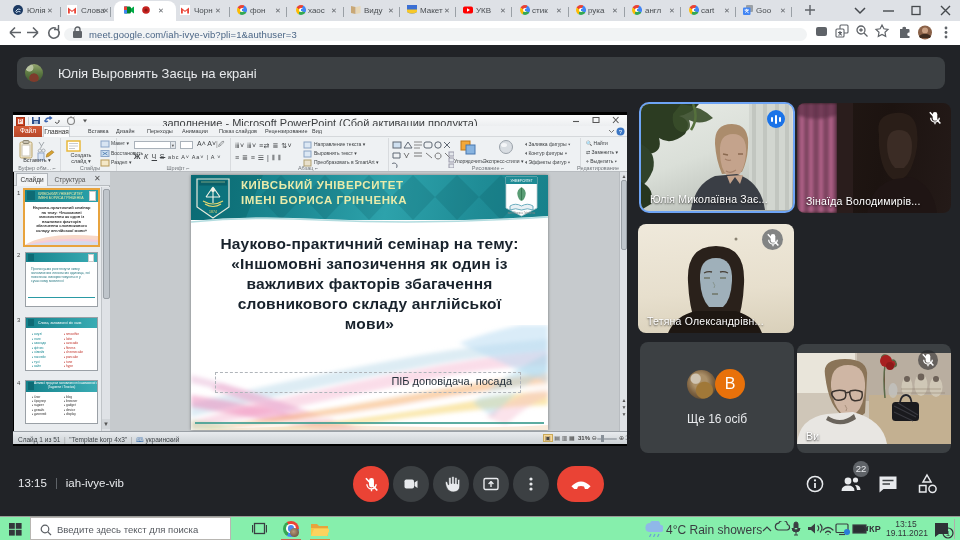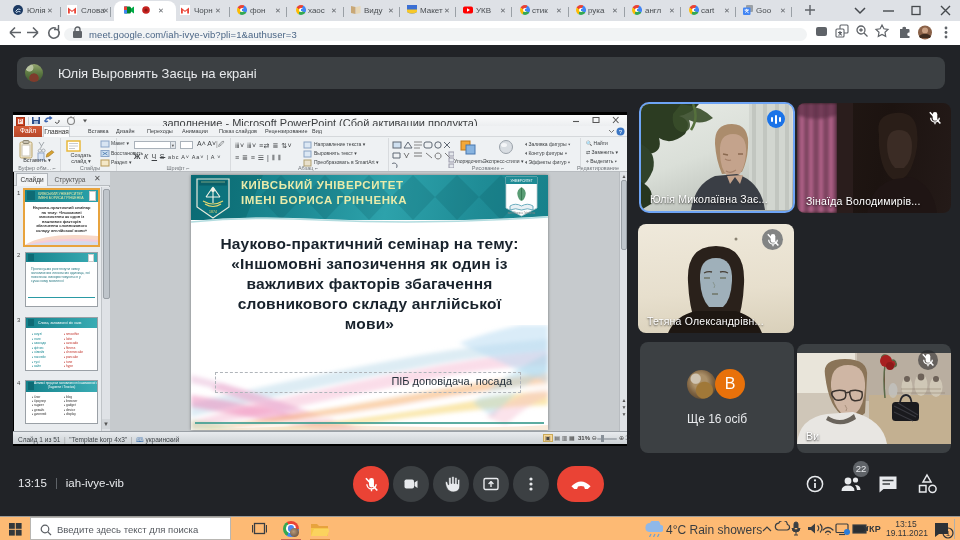--- a/index.html
+++ b/index.html
@@ -22,21 +22,21 @@
 #meet{position:absolute;left:0;top:45px;width:960px;height:471px;background:#212327}
 #banner{position:absolute;left:17px;top:12px;width:928px;height:32px;background:#3c4043;border-radius:8px}
 #banner .av{position:absolute;left:8px;top:7px;width:18px;height:18px;border-radius:50%;background:radial-gradient(circle at 50% 78%,#7e3c2c 0 26%,rgba(0,0,0,0) 30%),radial-gradient(circle at 25% 20%,#b8c4a0 0 18%,rgba(0,0,0,0) 22%),linear-gradient(180deg,#93a46e 0%,#5d7a42 50%,#3d5531 100%)}
 #banner .bt{position:absolute;left:41px;top:9px;font-size:13px;font-weight:500;color:#e8eaed}
 
 .tile{position:absolute;border-radius:8px;overflow:hidden}
 .nlabel{position:absolute;left:9px;bottom:6px;font-size:10.5px;color:#fff;text-shadow:0 1px 2px rgba(0,0,0,.8);letter-spacing:.2px}
 
 .cbtn{position:absolute;top:421px;width:36px;height:36px;border-radius:50%;background:#3c4043;display:flex;align-items:center;justify-content:center}
 
-#taskbar{position:absolute;left:0;top:516px;width:960px;height:24px;background:#fdba74;border-top:1px solid #9a9a98}
+#taskbar{position:absolute;left:0;top:516px;width:960px;height:24px;background:#86efac;border-top:1px solid #9a9a98}
 </style></head>
 <body>
 <div id="root">
 
 <div id="tabstrip"></div>
 <div id="activetab"></div>
 <svg class="abs" width="960" height="21" style="left:0;top:0">
 
   <g transform="translate(13,5)">
         <circle cx="5" cy="5" r="5" fill="#1c3a63"></circle>

